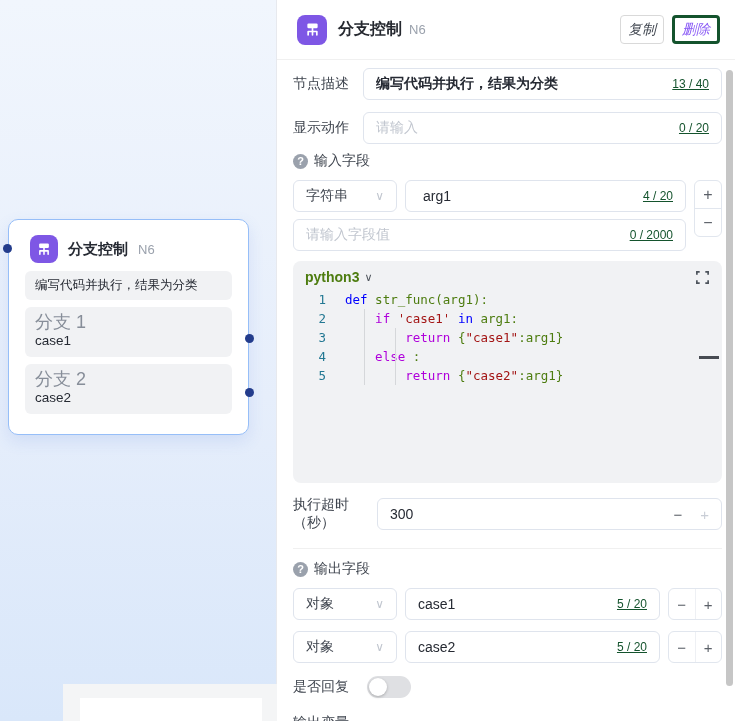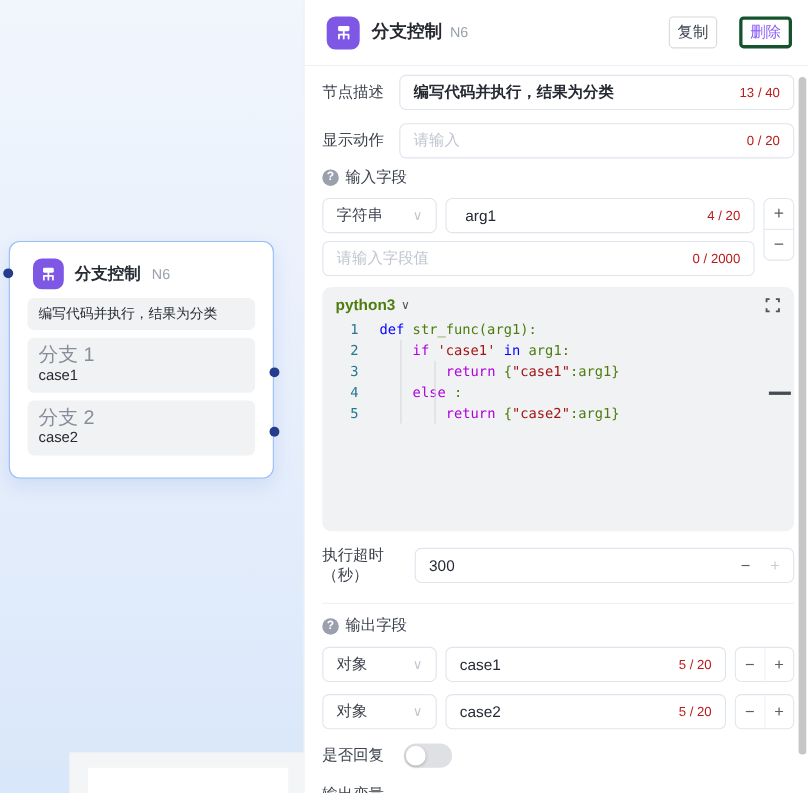--- a/index.html
+++ b/index.html
@@ -33,36 +33,36 @@
     background:#f4f5f6; }
   .minimap-inner { position:absolute; left:17px; top:14px; width:182px; height:23px; background:#fff; }
 
   
   .panel { position:relative; width:458px; height:721px; background:#fff; }
 
   .panel-header { position:absolute; left:0; top:0; width:100%; height:60px;
     border-bottom:1px solid #f0f0f0; display:flex; align-items:center; padding:0 15px 0 20px; }
   .panel-title { font-size:16px; font-weight:bold; color:#25282f; margin-left:11px; }
   .panel-id { font-size:13px; color:#9aa1ac; margin-left:7px; }
-  .hbtns { margin-left:auto; display:flex; gap:20px; }
+  .hbtns { margin-left:auto; display:flex; gap:8px;font-style:italic; }
   .btn { height:29px; min-width:38px; padding:0 7px; border-radius:4px; background:#fff;
     font-size:14px; display:flex; align-items:center; justify-content:center; cursor:pointer; }
   .btn-copy { border:1px solid #d9d9d9; color:#3d434d; }
   .btn-del  { border:3px solid #14532d; color:#8b5cf6; }
 
   .abs { position:absolute; left:16px; right:13px; }
   .frow { display:flex; align-items:center; }
   .flabel { font-size:14px; color:#3d434d; flex:0 0 auto; }
 
   .inp { border:1px solid #dfe4ed; border-radius:6px; height:32px; background:#fff;
     display:flex; align-items:center; padding:0 12px; font-size:14px; color:#262a33; }
   .inp .val { white-space:nowrap; overflow:hidden; }
   .inp .val.strong { font-weight:bold; }
   .ph { color:#c1c6cf; }
-  .counter { margin-left:auto; color:#b91c1c; font-size:12px; padding-left:8px; white-space:nowrap; }
+  .counter { margin-left:auto; color:#14532d; font-size:12px; padding-left:8px; white-space:nowrap;text-decoration:underline; }
 
   .sel { width:104px; flex:0 0 auto; justify-content:space-between; color:#3d434d; }
   .chev { color:#c1c6cf; font-size:12px; }
 
   .sect-head { display:flex; align-items:center; gap:6px; }
   .q-icon { width:15px; height:15px; border-radius:50%; background:#9aa1ac; color:#fff;
     font-size:11px; font-weight:bold; display:flex; align-items:center; justify-content:center; }
   .sect-title { font-size:14px; color:#3d434d; }
 
   .vstep { position:absolute; right:13px; top:180px; width:28px; height:57px;

